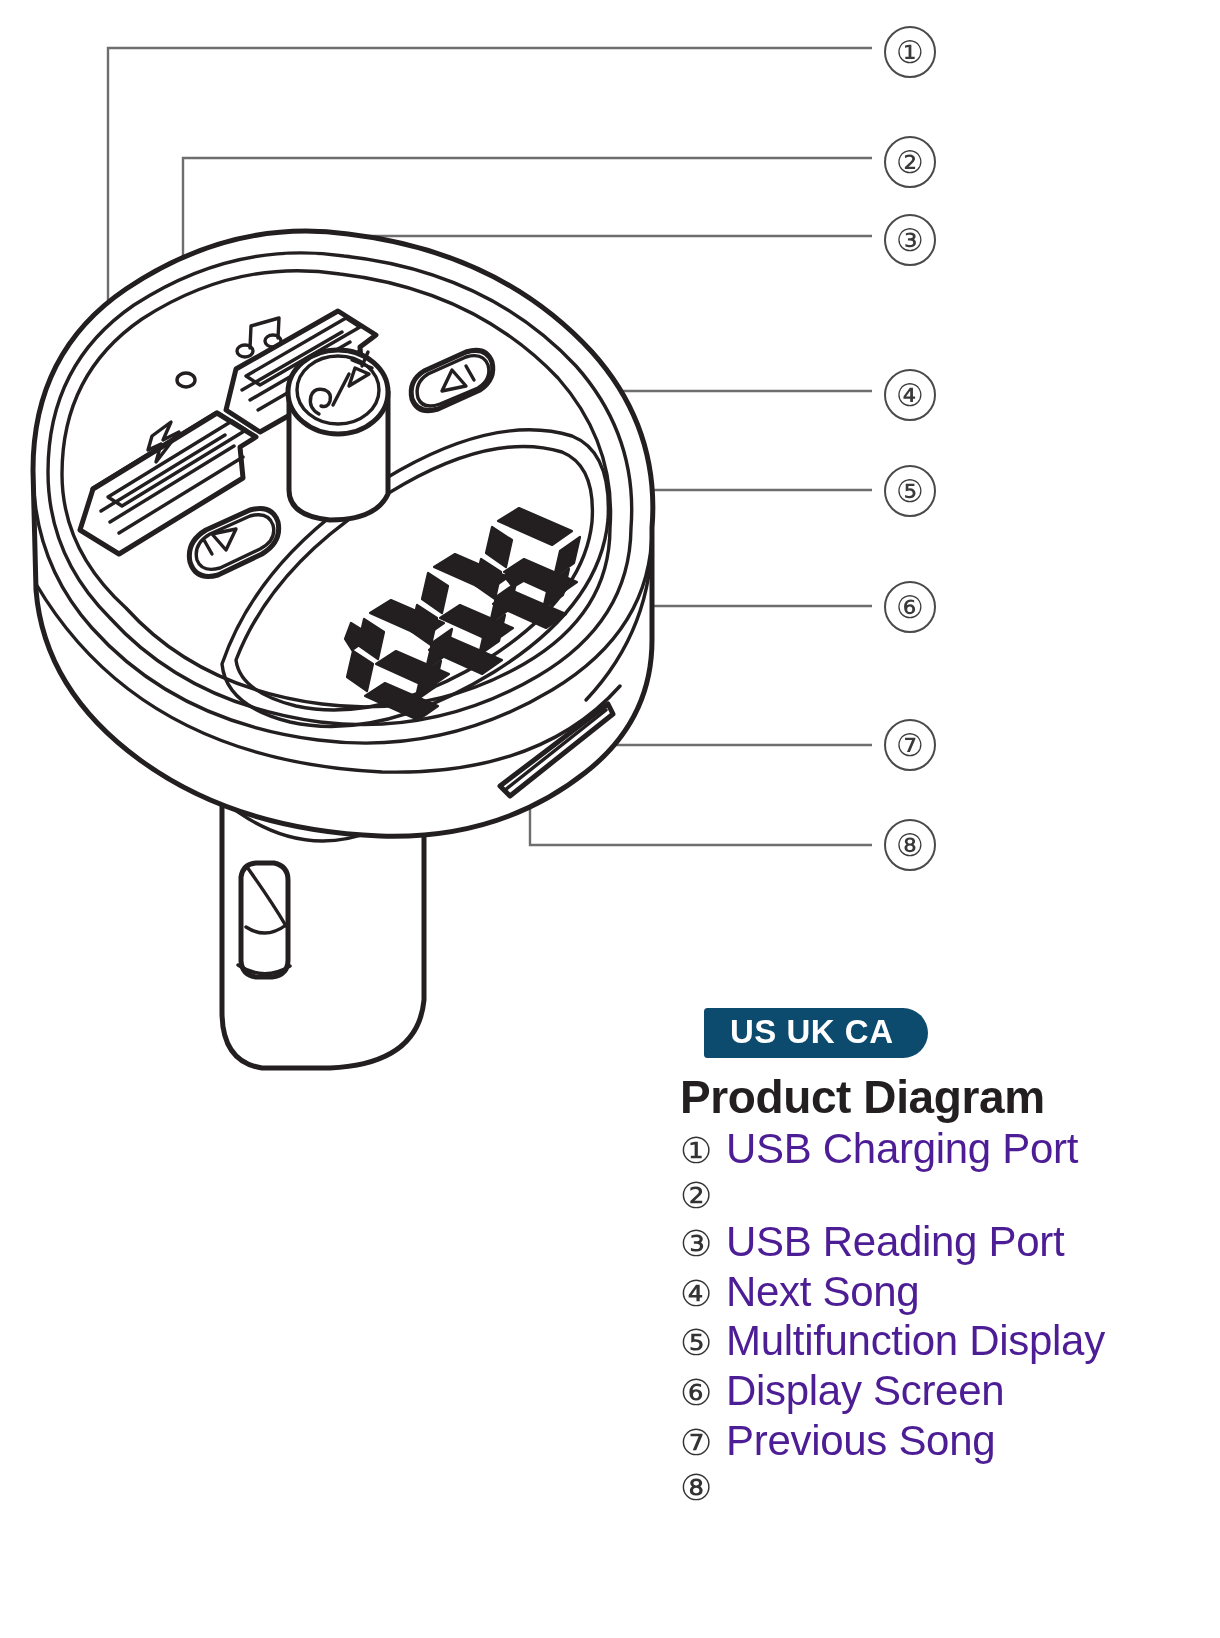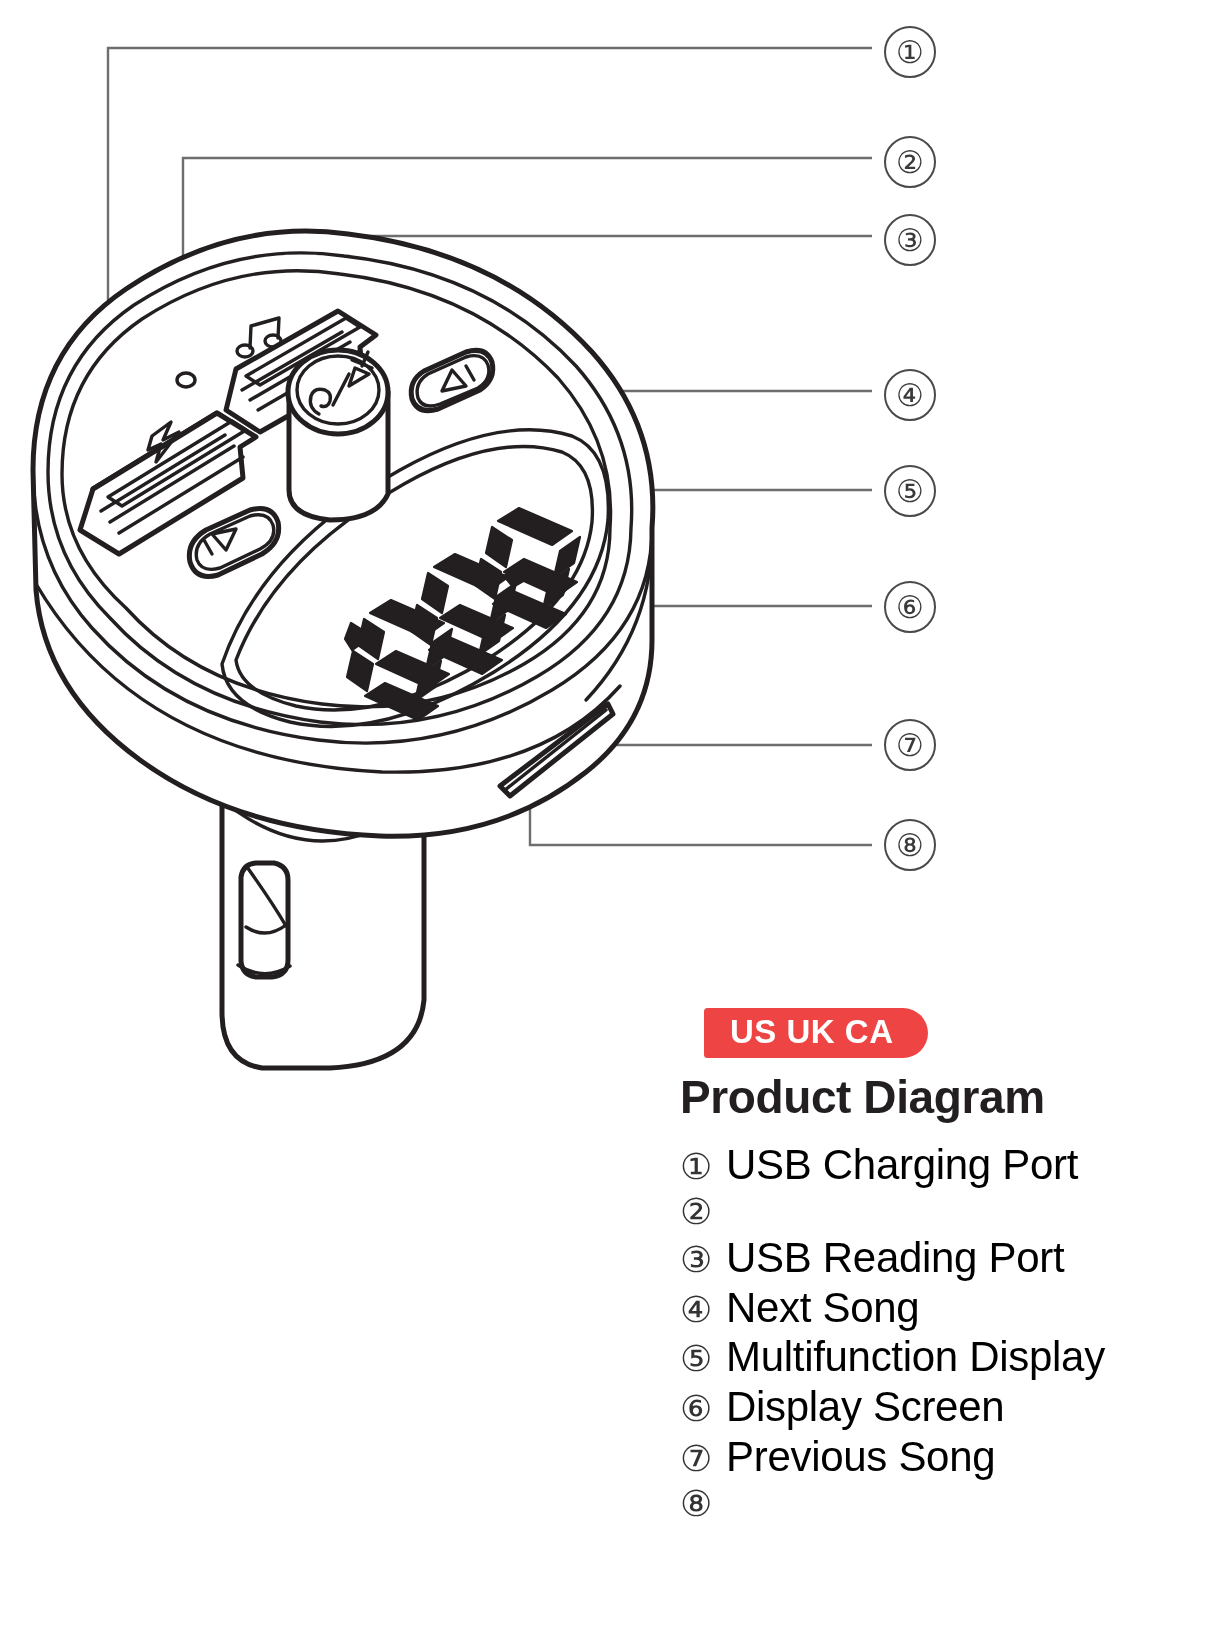--- a/index.html
+++ b/index.html
@@ -48,56 +48,56 @@
 
   
   #legend {
     position: absolute;
     left: 676px;
     top: 1008px;
     width: 544px;
   }
   #badge {
     display: inline-block;
-    background: #ef4444;
+    background: #0c4a6e;
     color: #ffffff;
     font-weight: bold;
     font-size: 33px;
     letter-spacing: 0.5px;
     padding: 7px 34px 8px 26px;
     border-radius: 4px 28px 28px 4px;
     line-height: 1.06;
     margin-left: 28px;
   }
   #legend-title {
     font-size: 46px;
     font-weight: bold;
     color: #231f20;
-    margin: 14px 0 18px 4px;
+    margin: 14px 0 2px 4px;
     line-height: 1.12;
     letter-spacing: -0.4px;
   }
   .legend-row {
     display: flex;
     align-items: baseline;
     margin: 0 0 1px 0;
     line-height: 1.16;
   }
   .legend-num {
     width: 50px;
     flex: 0 0 50px;
     font-size: 36px;
     color: #333;
     text-align: left;
     padding-left: 4px;
     box-sizing: border-box;
   }
   .legend-label {
     font-size: 42px;
-    color: #000000;
+    color: #4c1d95;
     letter-spacing: -0.3px;
     white-space: nowrap;
   }
 </style>
 </head>
 <body>
 
 <div id="stage">
 
   <svg id="artwork" viewBox="0 0 1220 1638" xmlns="http://www.w3.org/2000/svg">

